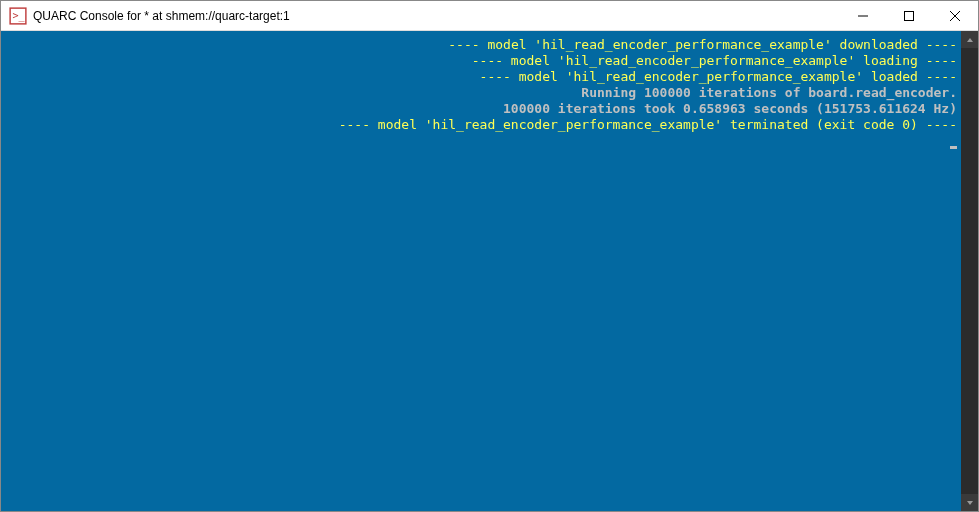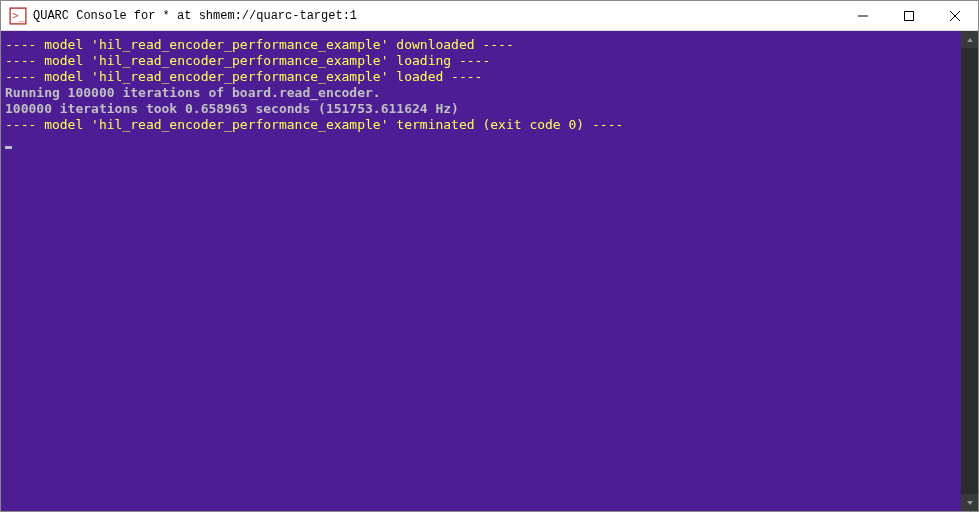--- a/index.html
+++ b/index.html
@@ -17,35 +17,35 @@
     border-bottom: 1px solid #ddd;
     user-select: none;
   }
   .titlebar .icon-slot {
     width: 18px; height: 18px; margin-left: 8px; margin-right: 6px;
     display: inline-flex; align-items: center; justify-content: center;
   }
   .titlebar .title-text {
     font-size: 12px; color: #000;
     flex: 0 0 auto;
-    font-family: Liberation Mono, monospace;
   }
   .titlebar .spacer { flex: 1 1 auto; }
   .win-btn {
     width: 46px; height: 30px;
     display: inline-flex; align-items: center; justify-content: center;
     color: #000;
   }
   .win-btn svg { width: 10px; height: 10px; }
   .console-body {
     position: relative;
     flex: 1 1 auto;
     display: flex;
-    background: #4c1d95;
+    background: #0369a1;
     overflow: hidden;
+    text-align: right;
   }
   .console-text {
     flex: 1 1 auto;
     padding: 6px 4px 4px 4px;
     font-family: Consolas, "Lucida Console", monospace;
     font-size: 13px;
     line-height: 16px;
     white-space: pre;
     overflow: hidden;
   }

